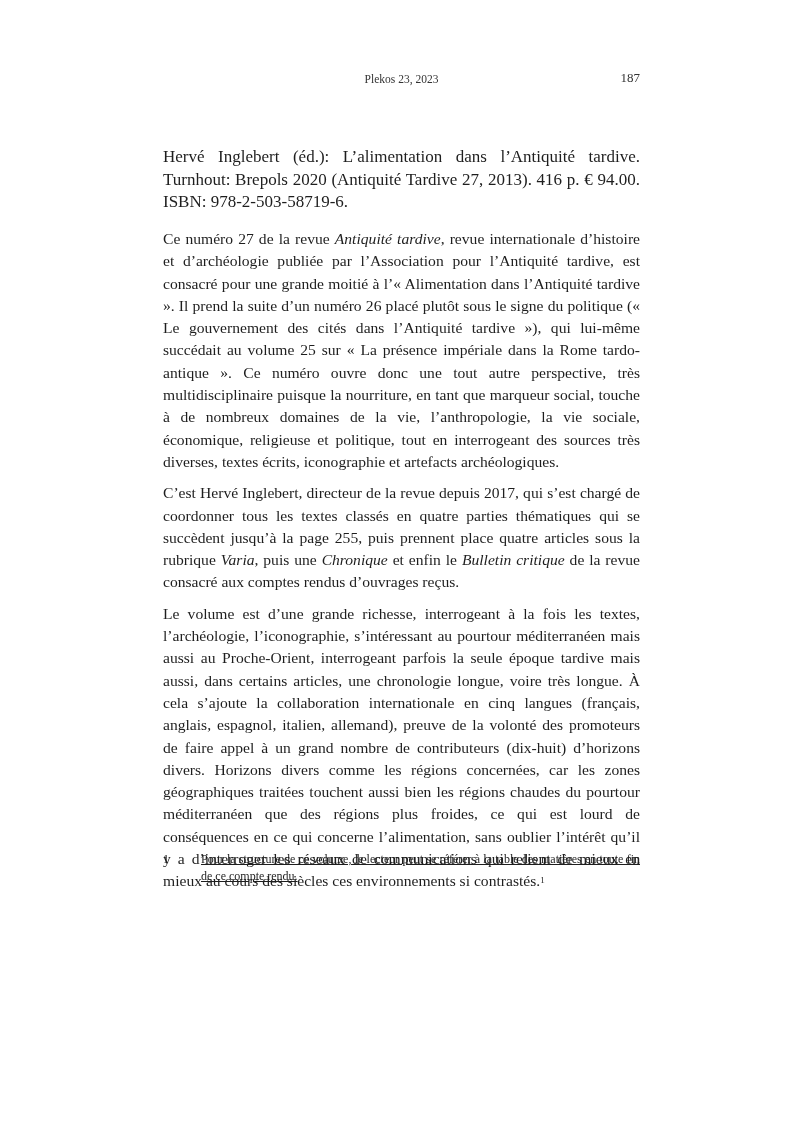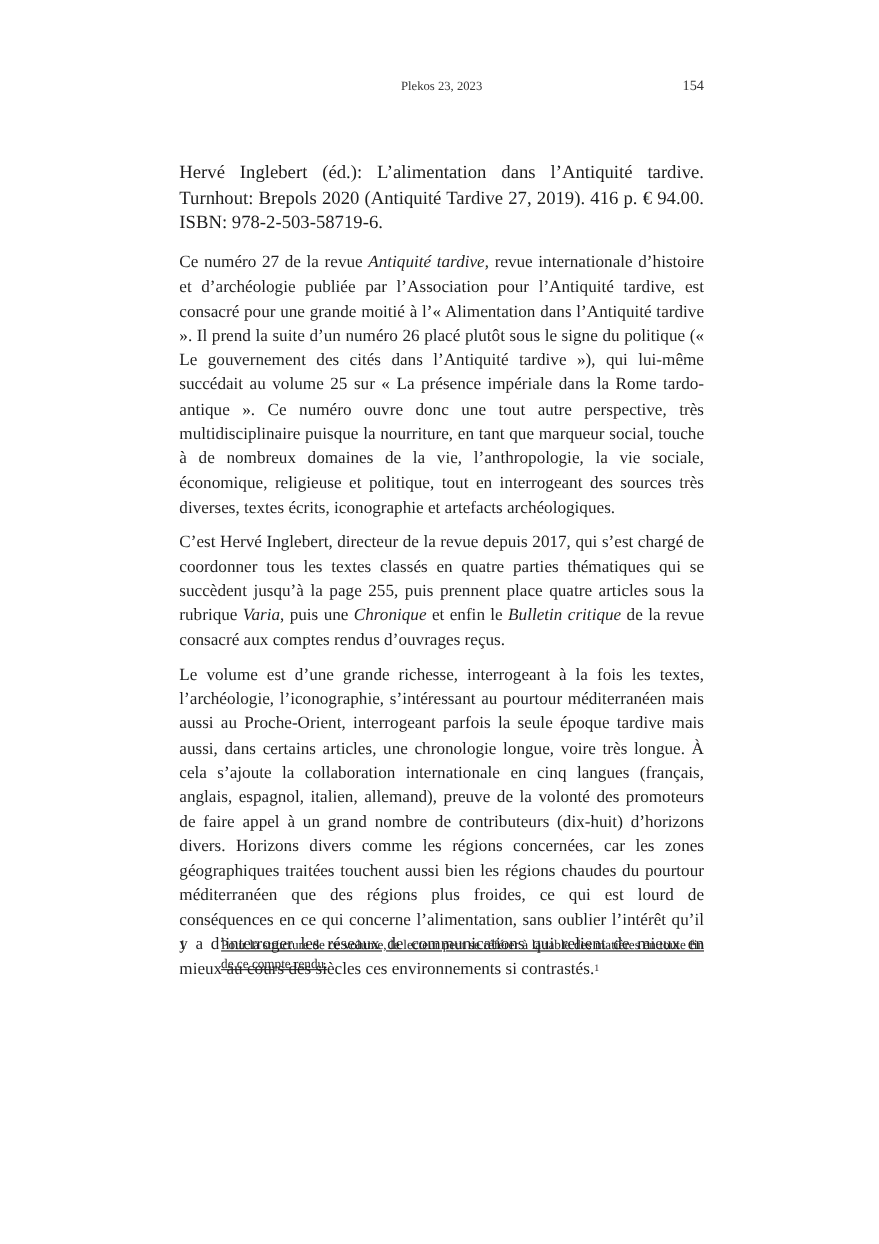--- a/index.html
+++ b/index.html
@@ -21,24 +21,24 @@
   .footnote .fn-num { width: 38px; flex: 0 0 38px; }
   .footnote .fn-text { flex: 1; text-align: justify; text-decoration: underline; }
 </style>
 </head>
 <body>
 
 <div class="page">
 
   <div class="running-head">
     <span class="journal">Plekos 23, 2023</span>
-    <span class="pageno">154</span>
+    <span class="pageno">187</span>
   </div>
 
-  <div class="textblock title">Hervé Inglebert (éd.): L’alimentation dans l’Antiquité tardive. Turnhout: Brepols 2020 (Antiquité Tardive 27, 2019). 416 p. € 94.00. ISBN: 978-2-503-58719-6.</div>
+  <div class="textblock title">Hervé Inglebert (éd.): L’alimentation dans l’Antiquité tardive. Turnhout: Brepols 2020 (Antiquité Tardive 27, 2013). 416 p. € 94.00. ISBN: 978-2-503-58719-6.</div>
 
   <div class="textblock body">
     <p><span>Ce numéro 27 de la revue </span><i>Antiquité tardive</i><span>, revue internationale d’histoire et d’archéologie publiée par l’Association pour l’Antiquité tardive, est consacré pour une grande moitié à l’« Alimentation dans l’Antiquité tardive ». Il prend la suite d’un numéro 26 placé plutôt sous le signe du politique (« Le gouvernement des cités dans l’Antiquité tardive »), qui lui-même succédait au volume 25 sur « La présence impériale dans la Rome tardo-antique ». Ce numéro ouvre donc une tout autre perspective, très multidisciplinaire puisque la nourriture, en tant que marqueur social, touche à de nombreux domaines de la vie, l’anthropologie, la vie sociale, économique, religieuse et politique, tout en interrogeant des sources très diverses, textes écrits, iconographie et artefacts archéologiques.</span></p>
     <p><span>C’est Hervé Inglebert, directeur de la revue depuis 2017, qui s’est chargé de coordonner tous les textes classés en quatre parties thématiques qui se succèdent jusqu’à la page 255, puis prennent place quatre articles sous la rubrique </span><i>Varia</i><span>, puis une </span><i>Chronique</i><span> et enfin le </span><i>Bulletin critique</i><span> de la revue consacré aux comptes rendus d’ouvrages reçus.</span></p>
     <p class="last"><span>Le volume est d’une grande richesse, interrogeant à la fois les textes, l’archéologie, l’iconographie, s’intéressant au pourtour méditerranéen mais aussi au Proche-Orient, interrogeant parfois la seule époque tardive mais aussi, dans certains articles, une chronologie longue, voire très longue. À cela s’ajoute la collaboration internationale en cinq langues (français, anglais, espagnol, italien, allemand), preuve de la volonté des promoteurs de faire appel à un grand nombre de contributeurs (dix-huit) d’horizons divers. Horizons divers comme les régions concernées, car les zones géographiques traitées touchent aussi bien les régions chaudes du pourtour méditerranéen que des régions plus froides, ce qui est lourd de conséquences en ce qui concerne l’alimentation, sans oublier l’intérêt qu’il y a d’interroger les réseaux de communications qui relient de mieux en mieux au cours des siècles ces environnements si contrastés.</span><sup>1</sup></p>
   </div>
 
   <div class="textblock footnote">
     <span class="fn-num">1</span>
     <span class="fn-text">Pour la structure de ce volume, le lecteur peut se référer à la table des matières en toute fin de ce compte rendu.</span>

